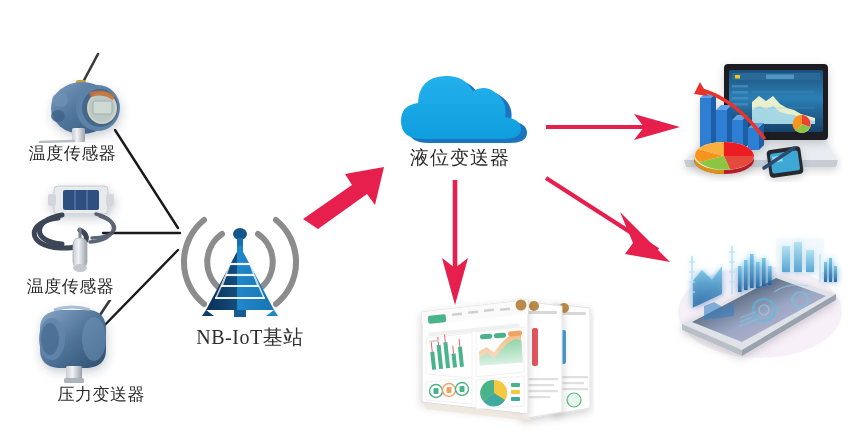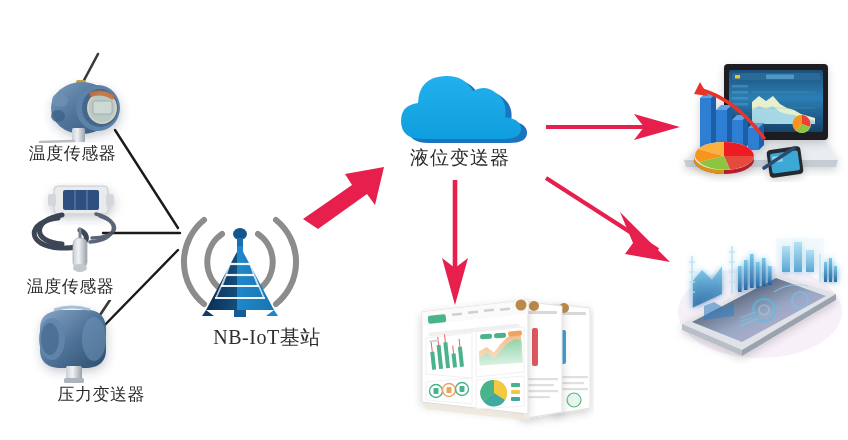--- a/index.html
+++ b/index.html
@@ -264,21 +264,21 @@
         <line x1="80" y1="68" x2="88" y2="90"></line>
         <line x1="56" y1="79" x2="46" y2="102"></line>
         <line x1="84" y1="79" x2="94" y2="102"></line>
       </g>
 
       <path d="M 36 114 L 32 120 L 44 120 Z" fill="#0d3b6b"></path>
       <path d="M 104 114 L 108 120 L 96 120 Z" fill="#1f86c9"></path>
       <rect x="64" y="114" width="12" height="7" fill="#155d93"></rect>
     </svg>
   </div>
-  <div class="label label-station" style="left:197px; top:324px; width:140px;">NB-IoT基站</div>
+  <div class="label label-station" style="left:180px; top:324px; width:140px;">NB-IoT基站</div>
 
   <div class="node" style="left:385px; top:55px; width:150px; height:90px;">
     <svg width="150" height="90" viewBox="0 0 150 90">
 
       <path d="M 38 84 Q 16 84 16 66 Q 16 50 33 48 Q 34 22 60 21 Q 79 20 88 36
                Q 100 29 111 38 Q 123 47 120 62 Q 136 64 136 74 Q 136 84 118 84 Z" fill="#1b74bd" transform="translate(6,4)"></path>
 
       <path d="M 38 84 Q 16 84 16 66 Q 16 50 33 48 Q 34 22 60 21 Q 79 20 88 36
                Q 100 29 111 38 Q 123 47 120 62 Q 136 64 136 74 Q 136 84 118 84 Z" fill="url(#gradCloud)"></path>
     </svg>

